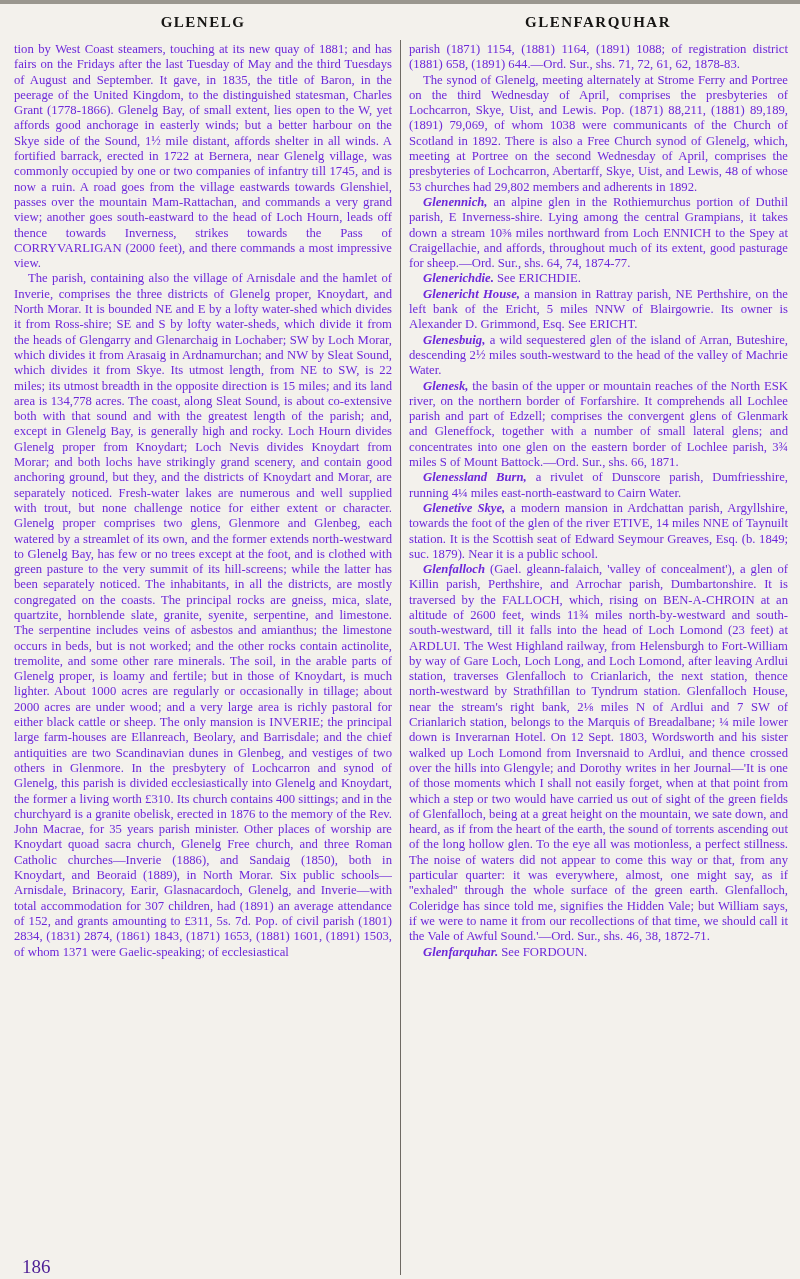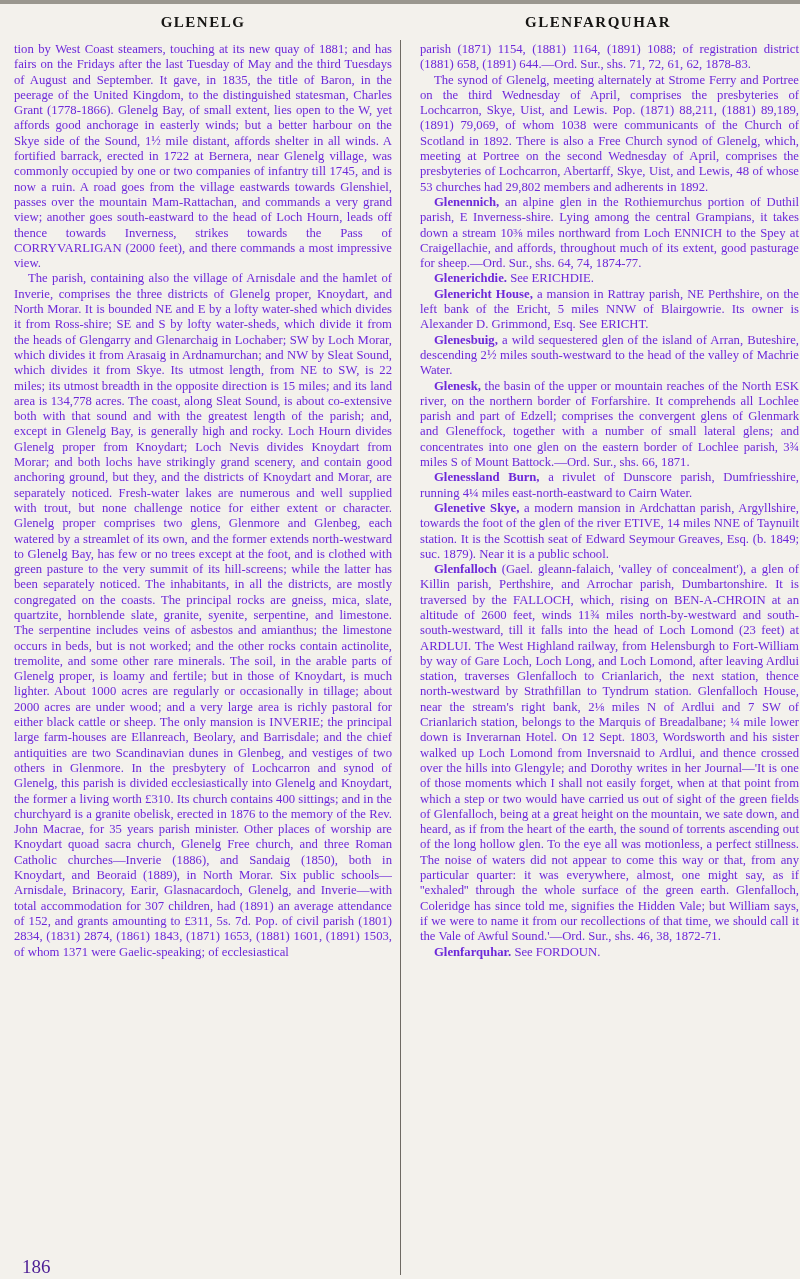--- a/index.html
+++ b/index.html
@@ -37,24 +37,24 @@
     position: absolute;
     top: 38px;
     height: 1233px;
     overflow: hidden;
     font-size: 12.7px;
     line-height: 15.3px;
     text-align: justify;
     color: #6d28d9;
   }
   .col-left  { left: 14px;  width: 378px; }
-  .col-right { left: 420px; width: 379px; }
+  .col-right { left: 409px; width: 379px; }
   .para { text-align: justify; }
   .para.indent { text-indent: 14px; }
-  .entry-lead { font-weight: bold; }
+  .entry-lead { font-weight: bold; font-style: italic; }
   .page-number {
     position: absolute;
     left: 22px;
     bottom: 5px;
     font-size: 19px;
     color: #4c1d95;
   }
 </style>
 </head>
 <body>

